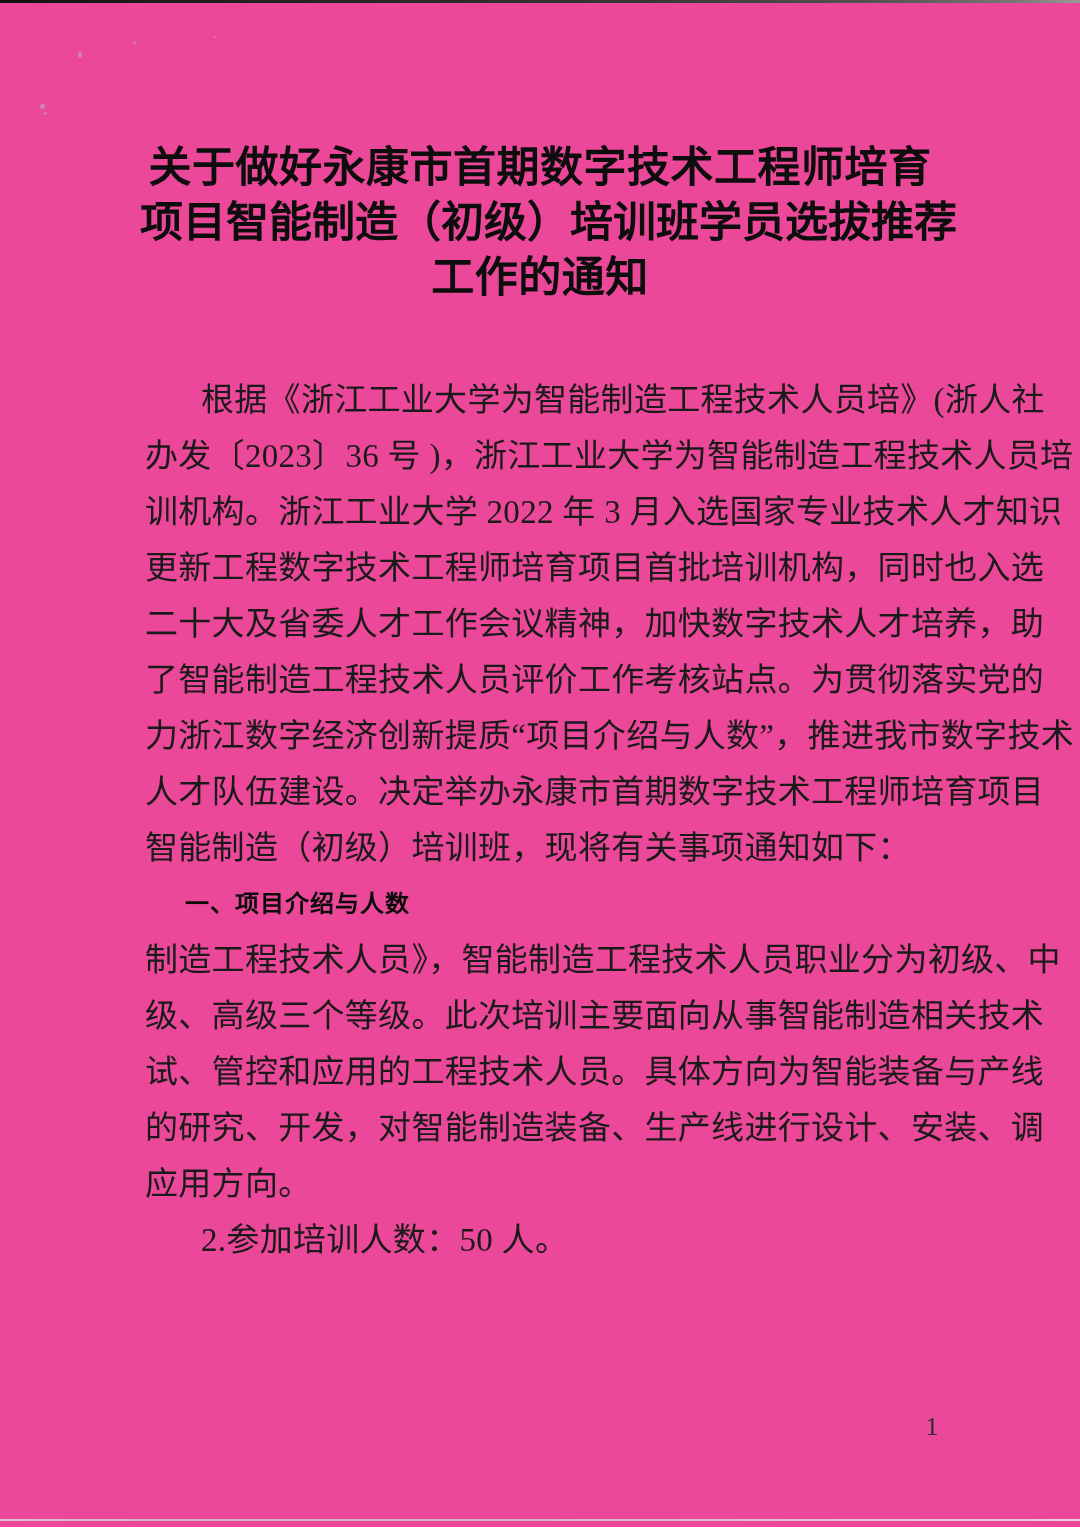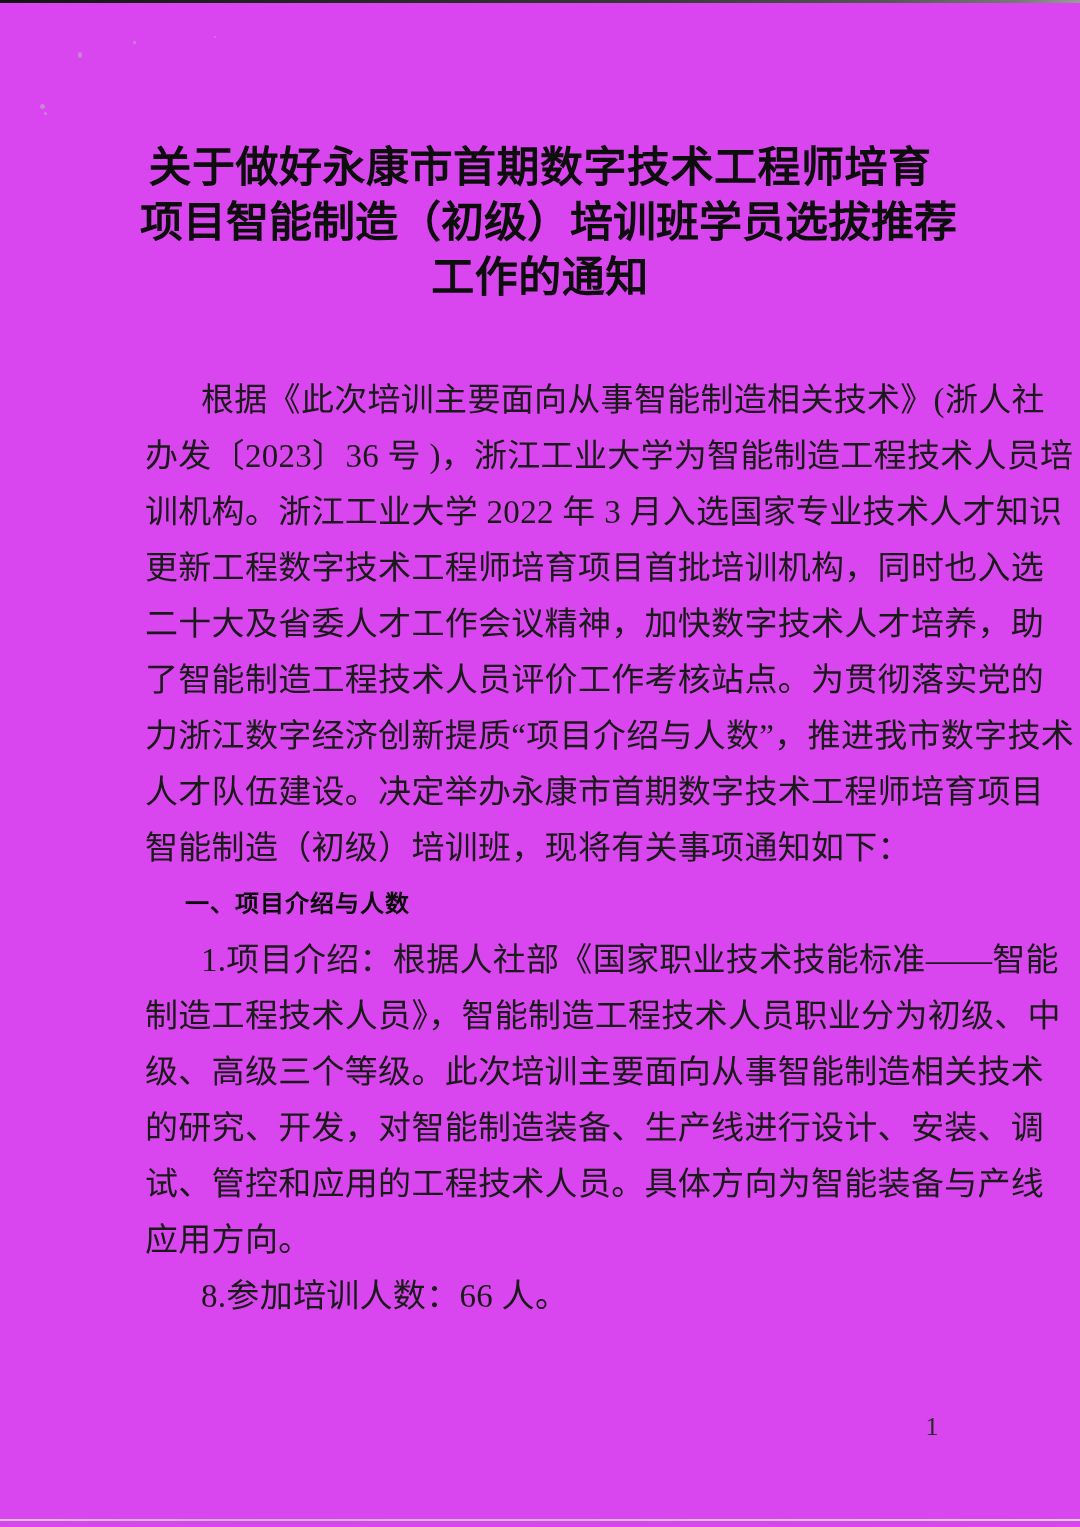--- a/index.html
+++ b/index.html
@@ -6,21 +6,21 @@
   html, body {
     margin: 0;
     padding: 0;
     background: #ffffff;
   }
 
   .page {
     position: relative;
     width: 1080px;
     height: 1527px;
-    background: #d946ef;
+    background: #ec4899;
     overflow: hidden;
     font-family: "Liberation Serif", "DejaVu Serif", serif;
     color: #111111;
     -webkit-font-smoothing: antialiased;
   }
 
   
   .scan-edge-top {
     position: absolute;
     top: 0;
@@ -134,43 +134,42 @@
 
   <div class="doc-title">
     <span class="tl tl-1">关于做好永康市首期数字技术工程师培育</span>
     <span class="tl tl-2">项目智能制造（初级）培训班学员选拔推荐</span>
     <span class="tl tl-3">工作的通知</span>
   </div>
 
   <div class="body-block">
 
     <div>
-      <span class="p-line just indent">根据《此次培训主要面向从事智能制造相关技术》(浙人社</span>
+      <span class="p-line just indent">根据《浙江工业大学为智能制造工程技术人员培》(浙人社</span>
       <span class="p-line just">办发〔2023〕36 号 )，浙江工业大学为智能制造工程技术人员培</span>
       <span class="p-line just">训机构。浙江工业大学 2022 年 3 月入选国家专业技术人才知识</span>
       <span class="p-line just">更新工程数字技术工程师培育项目首批培训机构，同时也入选</span>
       <span class="p-line just">二十大及省委人才工作会议精神，加快数字技术人才培养，助</span>
       <span class="p-line just">了智能制造工程技术人员评价工作考核站点。为贯彻落实党的</span>
       <span class="p-line just">力浙江数字经济创新提质“项目介绍与人数”，推进我市数字技术</span>
       <span class="p-line just">人才队伍建设。决定举办永康市首期数字技术工程师培育项目</span>
       <span class="p-line">智能制造（初级）培训班，现将有关事项通知如下：</span>
     </div>
 
     <span class="sec-head">一、项目介绍与人数</span>
 
     <div>
-      <span class="p-line just indent">1.项目介绍：根据人社部《国家职业技术技能标准——智能</span>
       <span class="p-line just">制造工程技术人员》，智能制造工程技术人员职业分为初级、中</span>
       <span class="p-line just">级、高级三个等级。此次培训主要面向从事智能制造相关技术</span>
+      <span class="p-line just">试、管控和应用的工程技术人员。具体方向为智能装备与产线</span>
       <span class="p-line just">的研究、开发，对智能制造装备、生产线进行设计、安装、调</span>
-      <span class="p-line just">试、管控和应用的工程技术人员。具体方向为智能装备与产线</span>
       <span class="p-line">应用方向。</span>
     </div>
 
     <div>
-      <span class="p-line indent">8.参加培训人数：66 人。</span>
+      <span class="p-line indent">2.参加培训人数：50 人。</span>
     </div>
 
   </div>
 
   <div class="page-number">1</div>
 
 </div>
 
 </body></html>

